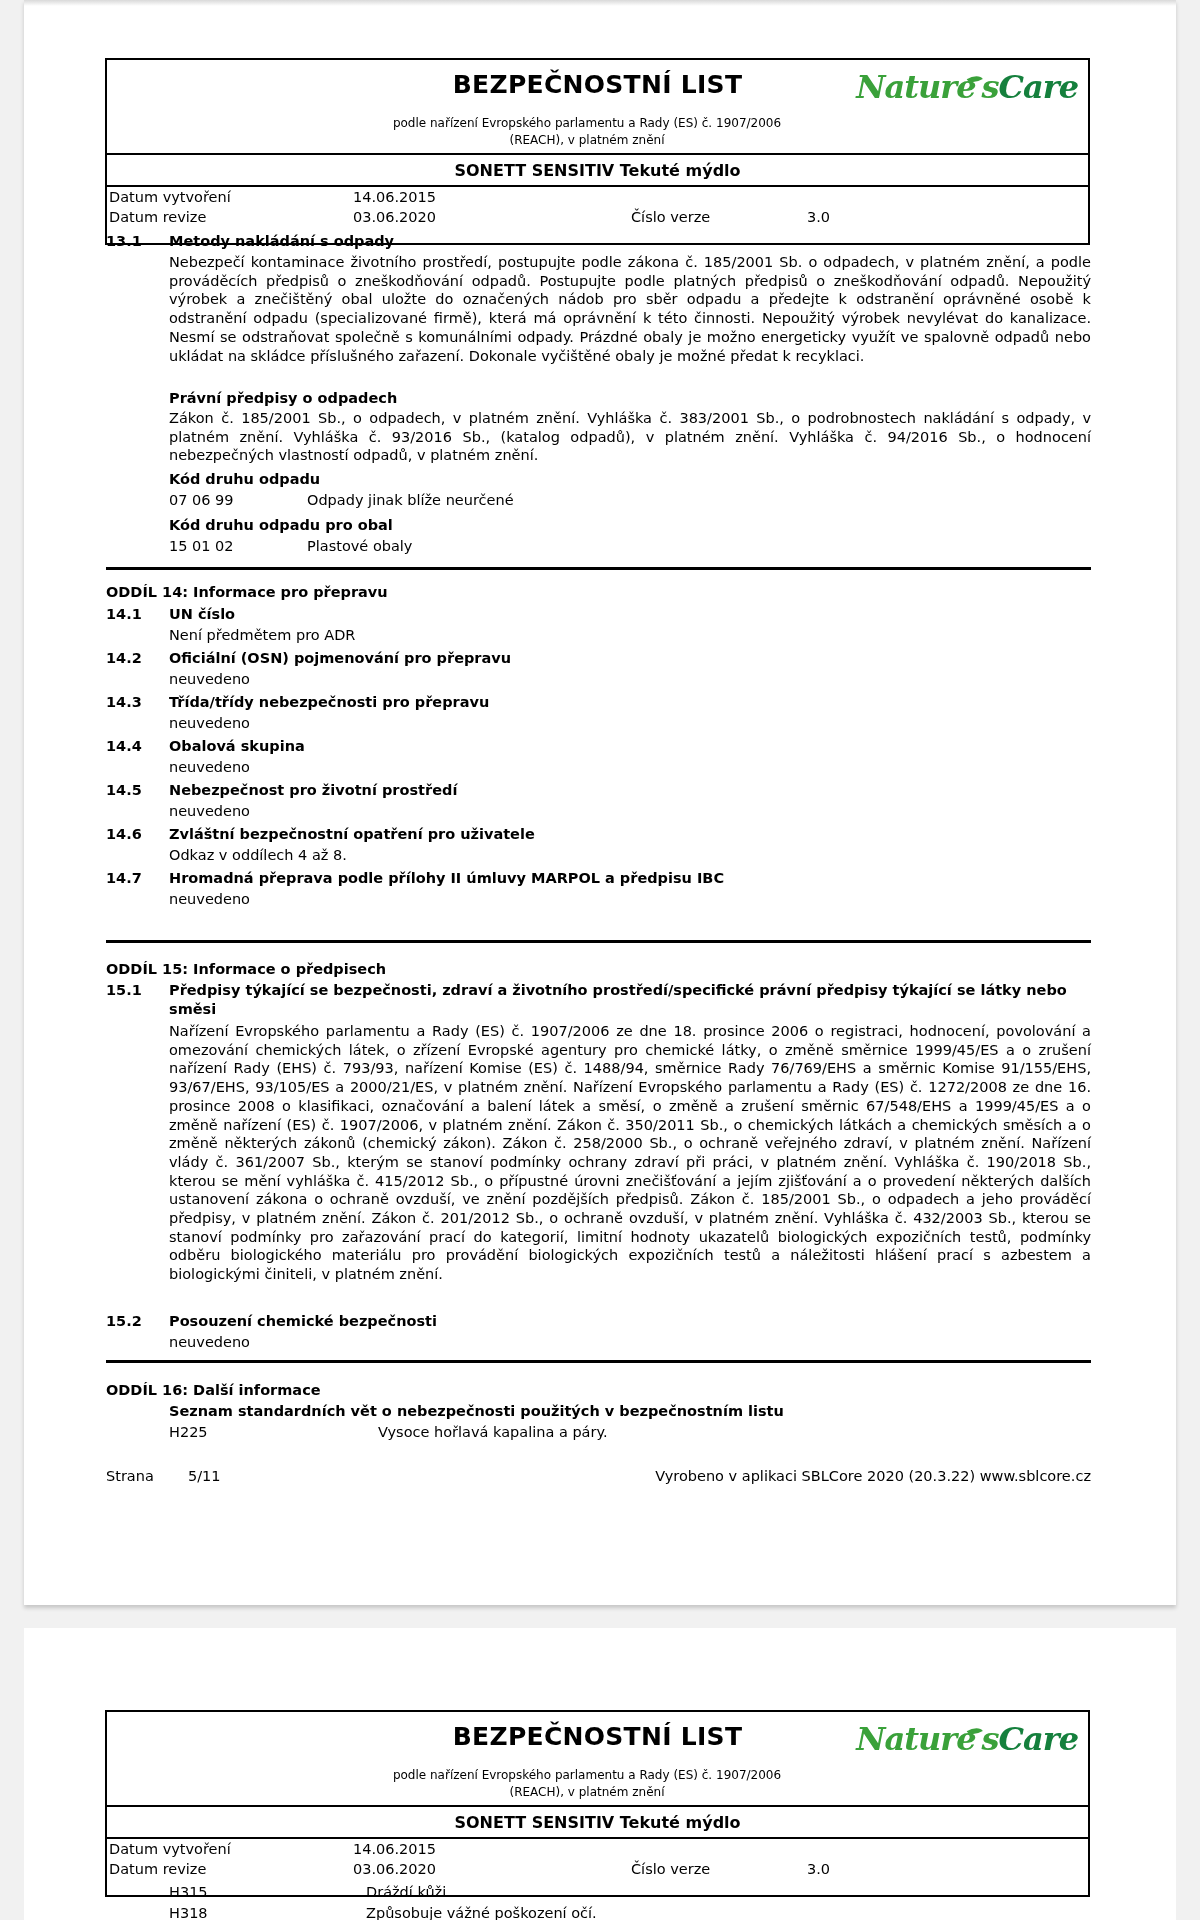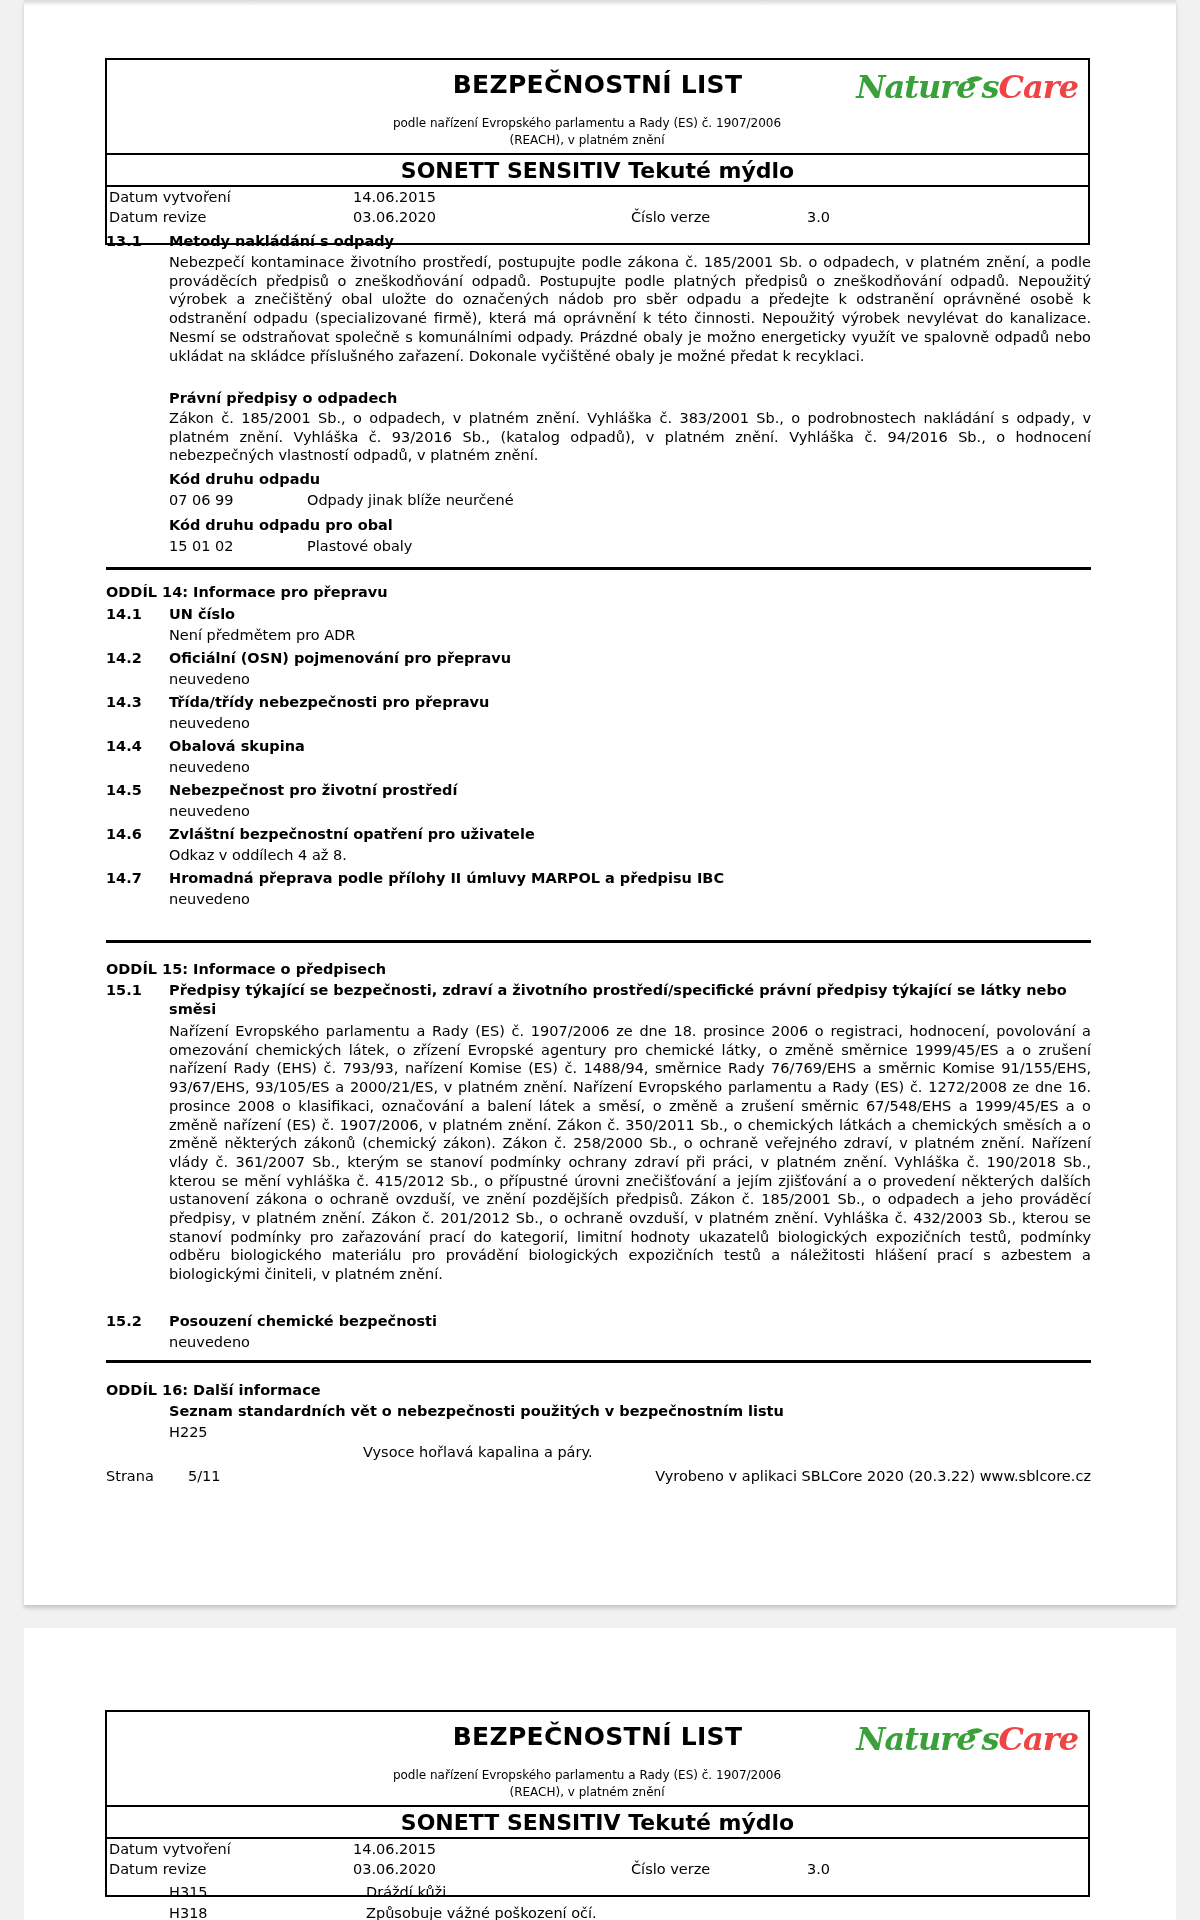--- a/index.html
+++ b/index.html
@@ -9,23 +9,23 @@
   .page1 { top: 0; height: 1605px; box-shadow: 0 3px 4px rgba(0,0,0,0.18); }
   .page2 { top: 1628px; height: 400px; }
   .topshade { position:absolute; left:0; top:0; width:100%; height:6px; background: linear-gradient(#d9d9d9, #fff); }
 
   .hdr { position: absolute; left: 81px; width: 985px; border: 2.5px solid #000; }
   .hdr-top { position: relative; height: 95px; border-bottom: 2px solid #000; }
   .hdr-title { position: absolute; left: 0; right: 0; top: 10px; text-align: center; font-size: 25px; font-weight: bold; letter-spacing: 0.3px; }
   .hdr-sub { position: absolute; left: 220px; width: 520px; top: 55px; text-align: center; font-size: 12px; line-height: 17px; }
   .logo { position: absolute; right: 10px; top: 8px; font-family: "DejaVu Serif", serif; font-style: italic; font-weight: bold; font-size: 32px; letter-spacing: -1px; }
   .logo .n { color: #3aa13a; }
-  .logo .c { color: #ef4444; }
+  .logo .c { color: #15803d; }
   .logo .leaf { display:inline-block; width:14px; height:8px; background:#3aa13a; border-radius: 0 100% 0 100%; transform: rotate(-30deg) translate(2px,-16px); margin: 0 -6px 0 -2px; }
-  .hdr-prod { height: 32px; border-bottom: 2px solid #000; text-align: center; font-size: 22px; font-weight: bold; line-height: 32px; }
+  .hdr-prod { height: 32px; border-bottom: 2px solid #000; text-align: center; font-size: 16px; font-weight: bold; line-height: 32px; }
   .hdr-dates { position: relative; height: 56px; font-size: 14.5px; }
   .hdr-dates .row { position: absolute; left: 0; right: 0; height: 20px; line-height: 20px; }
   .hdr-dates .lbl { position: absolute; left: 2px; }
   .hdr-dates .val { position: absolute; left: 246px; }
   .hdr-dates .vlbl { position: absolute; left: 524px; }
   .hdr-dates .vval { position: absolute; left: 700px; }
 
   .content { position: absolute; left: 82px; width: 985px; font-size: 14.5px; line-height: 18.7px; }
   .b { font-weight: bold; }
   .sec { position: absolute; left: 0; right: 0; }
@@ -144,21 +144,21 @@
       <span class="ttl">Posouzení chemické bezpečnosti</span>
       <span class="ind" style="top:21px;">neuvedeno</span>
     </div>
 
     <div class="hline" style="top:1360px;"></div>
 
     <div class="sec b" style="top:1381px;">ODDÍL 16: Další informace</div>
     <div class="ttl" style="top:1402px;">Seznam standardních vět o nebezpečnosti použitých v bezpečnostním listu</div>
     <div class="sec" style="top:1423px;">
       <span class="code">H225</span>
-      <span class="cdesc" style="left:257px;margin-top:20px;">Vysoce hořlavá kapalina a páry.</span>
+      <span class="cdesc" style="left:272px;">Vysoce hořlavá kapalina a páry.</span>
     </div>
   </div>
 
   <div class="footer">
     <span class="pl">Strana</span>
     <span class="pv">5/11</span>
     <span class="pr">Vyrobeno v aplikaci SBLCore 2020 (20.3.22) www.sblcore.cz</span>
   </div>
 </div>
 

